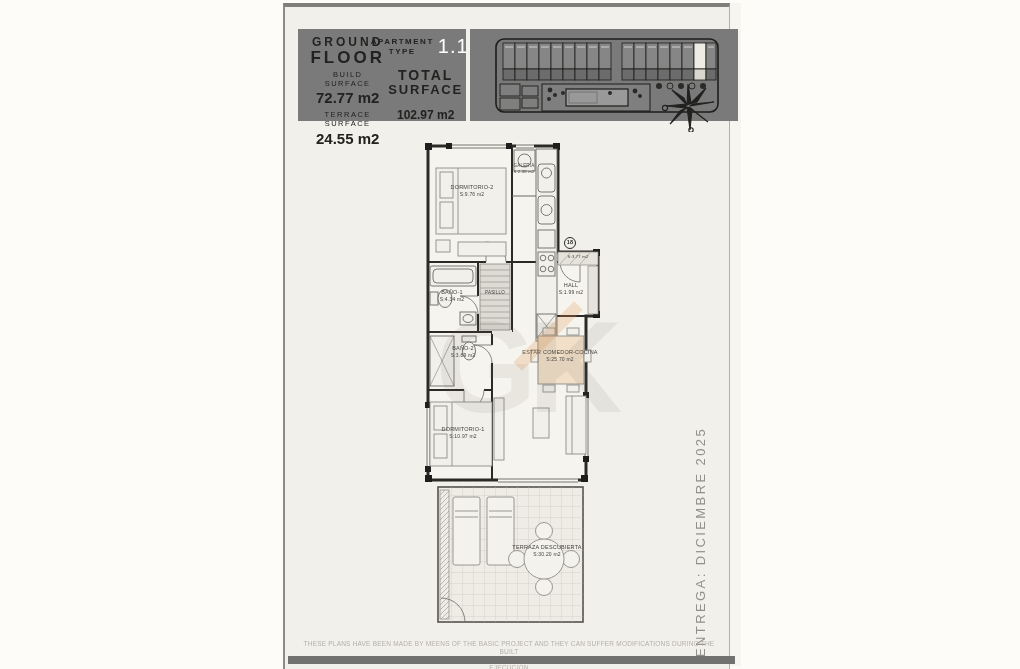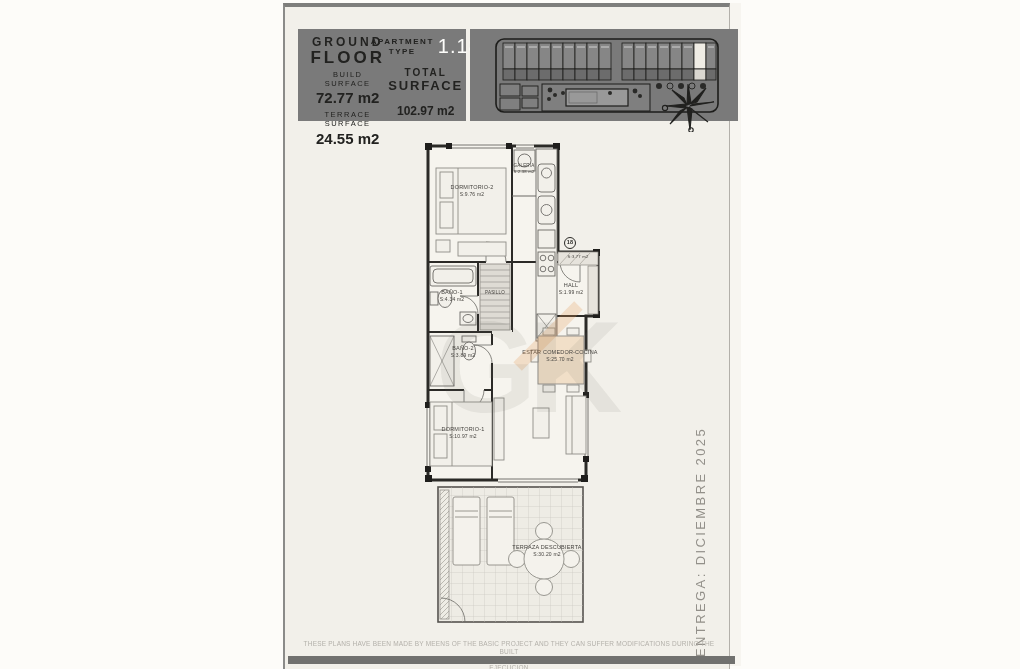--- a/index.html
+++ b/index.html
@@ -19,21 +19,21 @@
   .tb-col{display:flex;flex-direction:column;align-items:center;}
   .tb-left{width:56%;}
   .tb-right{width:44%;}
   .t-ground{font-size:12px;letter-spacing:3px;font-weight:bold;margin-top:2px;}
   .t-floor{font-size:17px;letter-spacing:3px;font-weight:bold;line-height:1;}
   .t-small{font-size:7.5px;letter-spacing:1.5px;font-weight:normal;text-align:center;width:72px;margin-top:5px;line-height:1.15;}
   .t-val{font-size:15px;font-weight:bold;margin-top:1px;}
   .t-apt{font-size:8px;letter-spacing:1.5px;font-weight:bold;margin-top:4px;text-align:center;line-height:1.2;}
   .t-aptrow{display:flex;align-items:flex-end;gap:4px;}
   .t-num{font-size:20px;color:#fdfdfb;font-weight:normal;letter-spacing:1px;line-height:1;}
-  .t-total-l{font-size:10px;letter-spacing:2px;font-weight:bold;margin-top:12px;line-height:1;}
+  .t-total-l{font-size:14px;letter-spacing:2px;font-weight:bold;margin-top:12px;line-height:1;}
   .t-total-s{font-size:13px;letter-spacing:1.8px;font-weight:bold;line-height:1.2;}
   .t-total-v{font-size:12px;font-weight:bold;margin-top:10px;}
 
   #siteplan-box{left:470px;top:29px;width:268px;height:92px;background:#7a7a7a;}
 
   
   .room-label{position:absolute;transform:translate(-50%,-50%);text-align:center;
               font-size:5.5px;line-height:1.35;color:#45433f;letter-spacing:0.2px;white-space:nowrap;}
   .room-label .ra{display:block;font-size:5px;}
   .room-label.sm{font-size:4.5px;}

